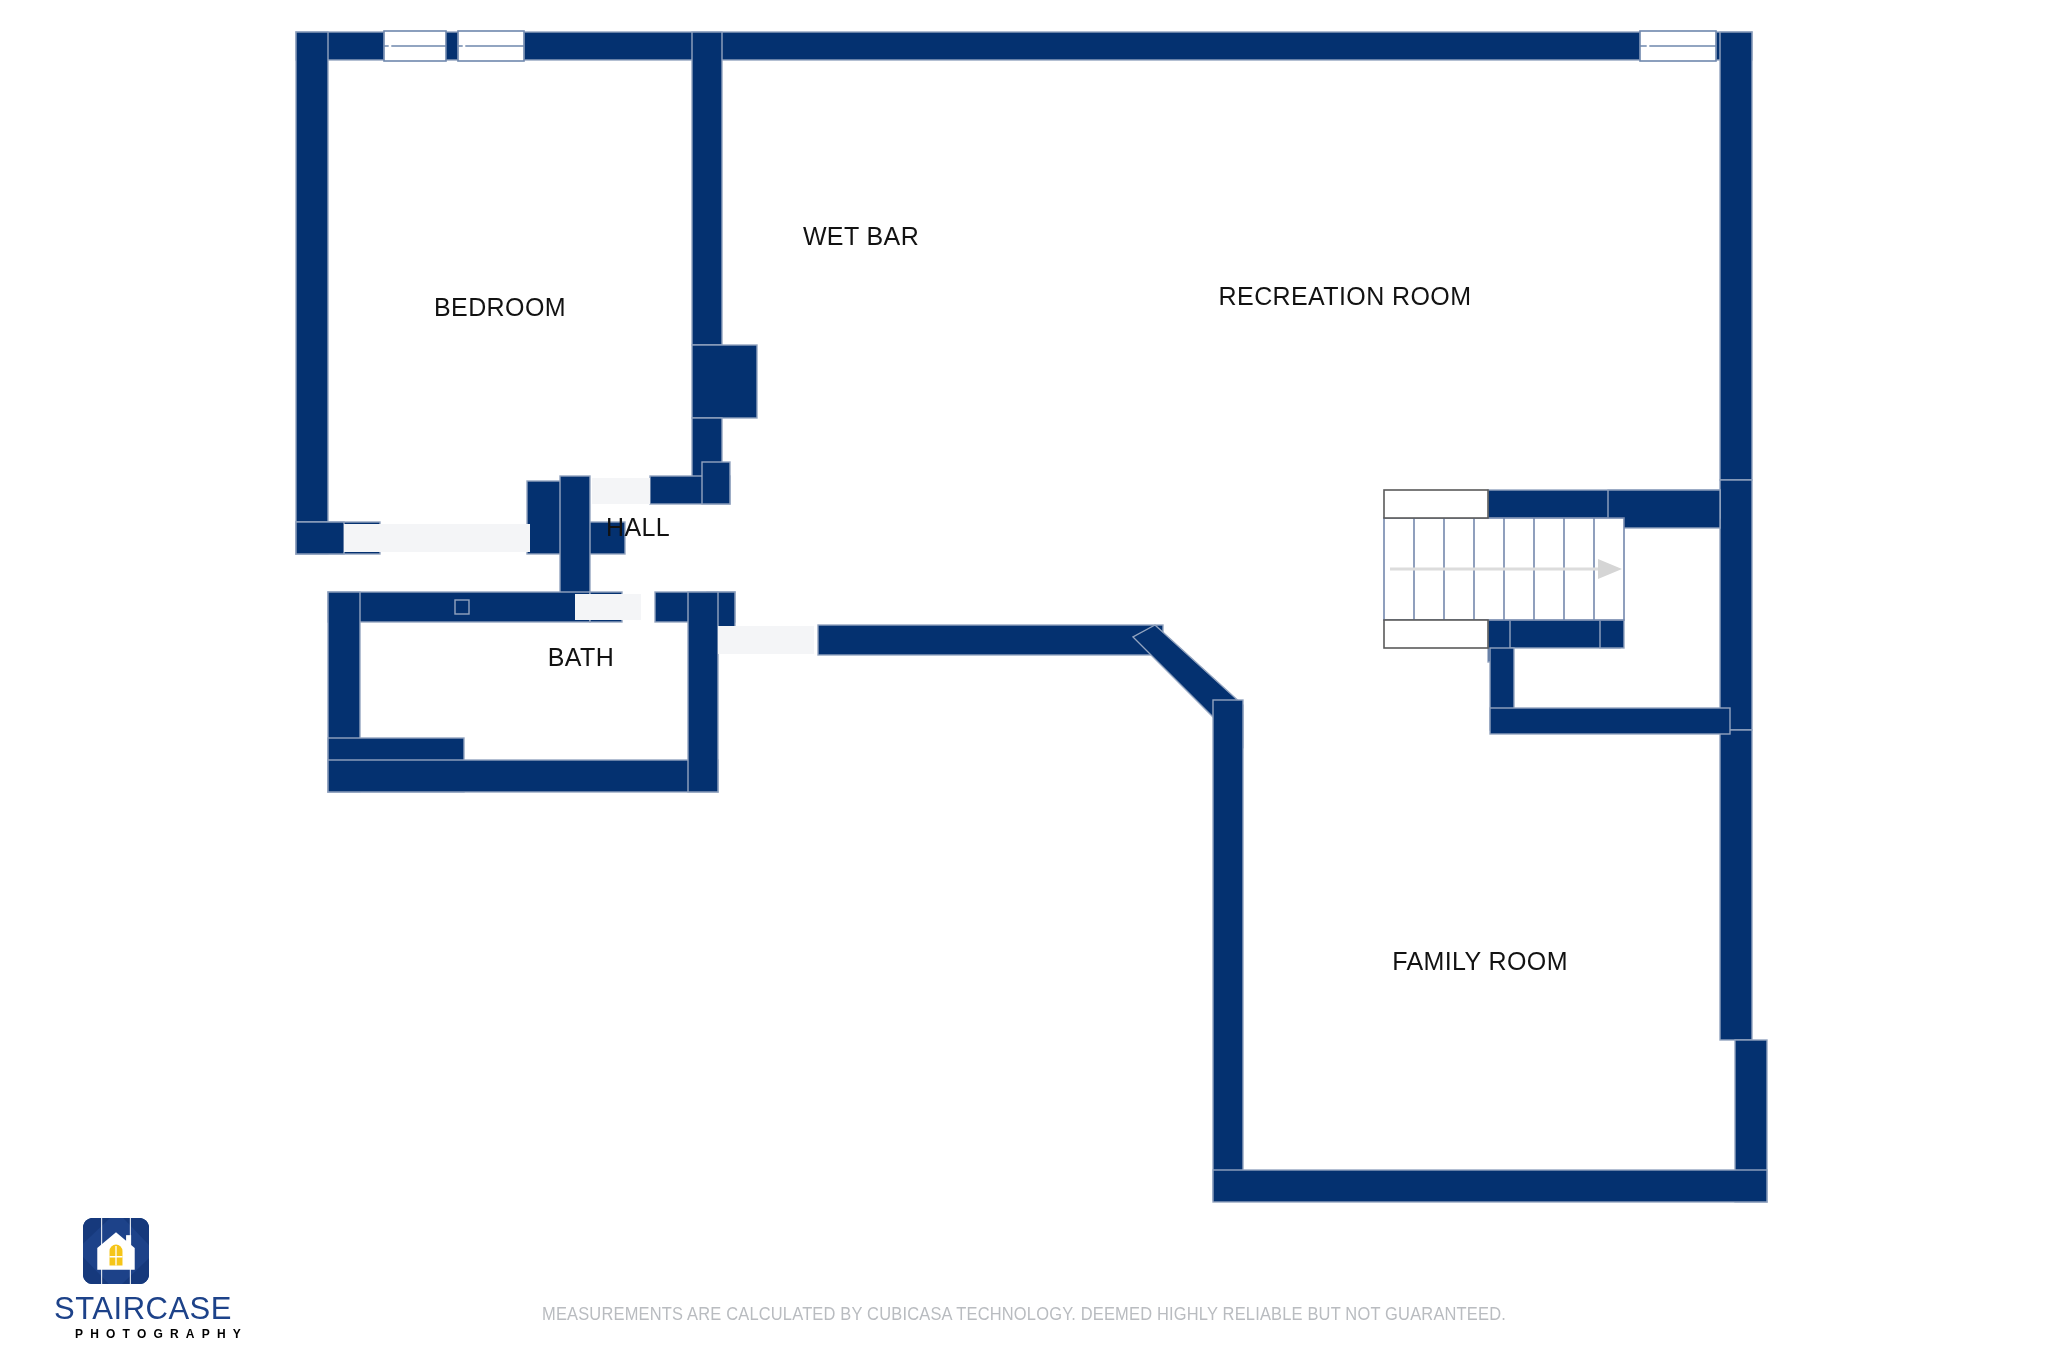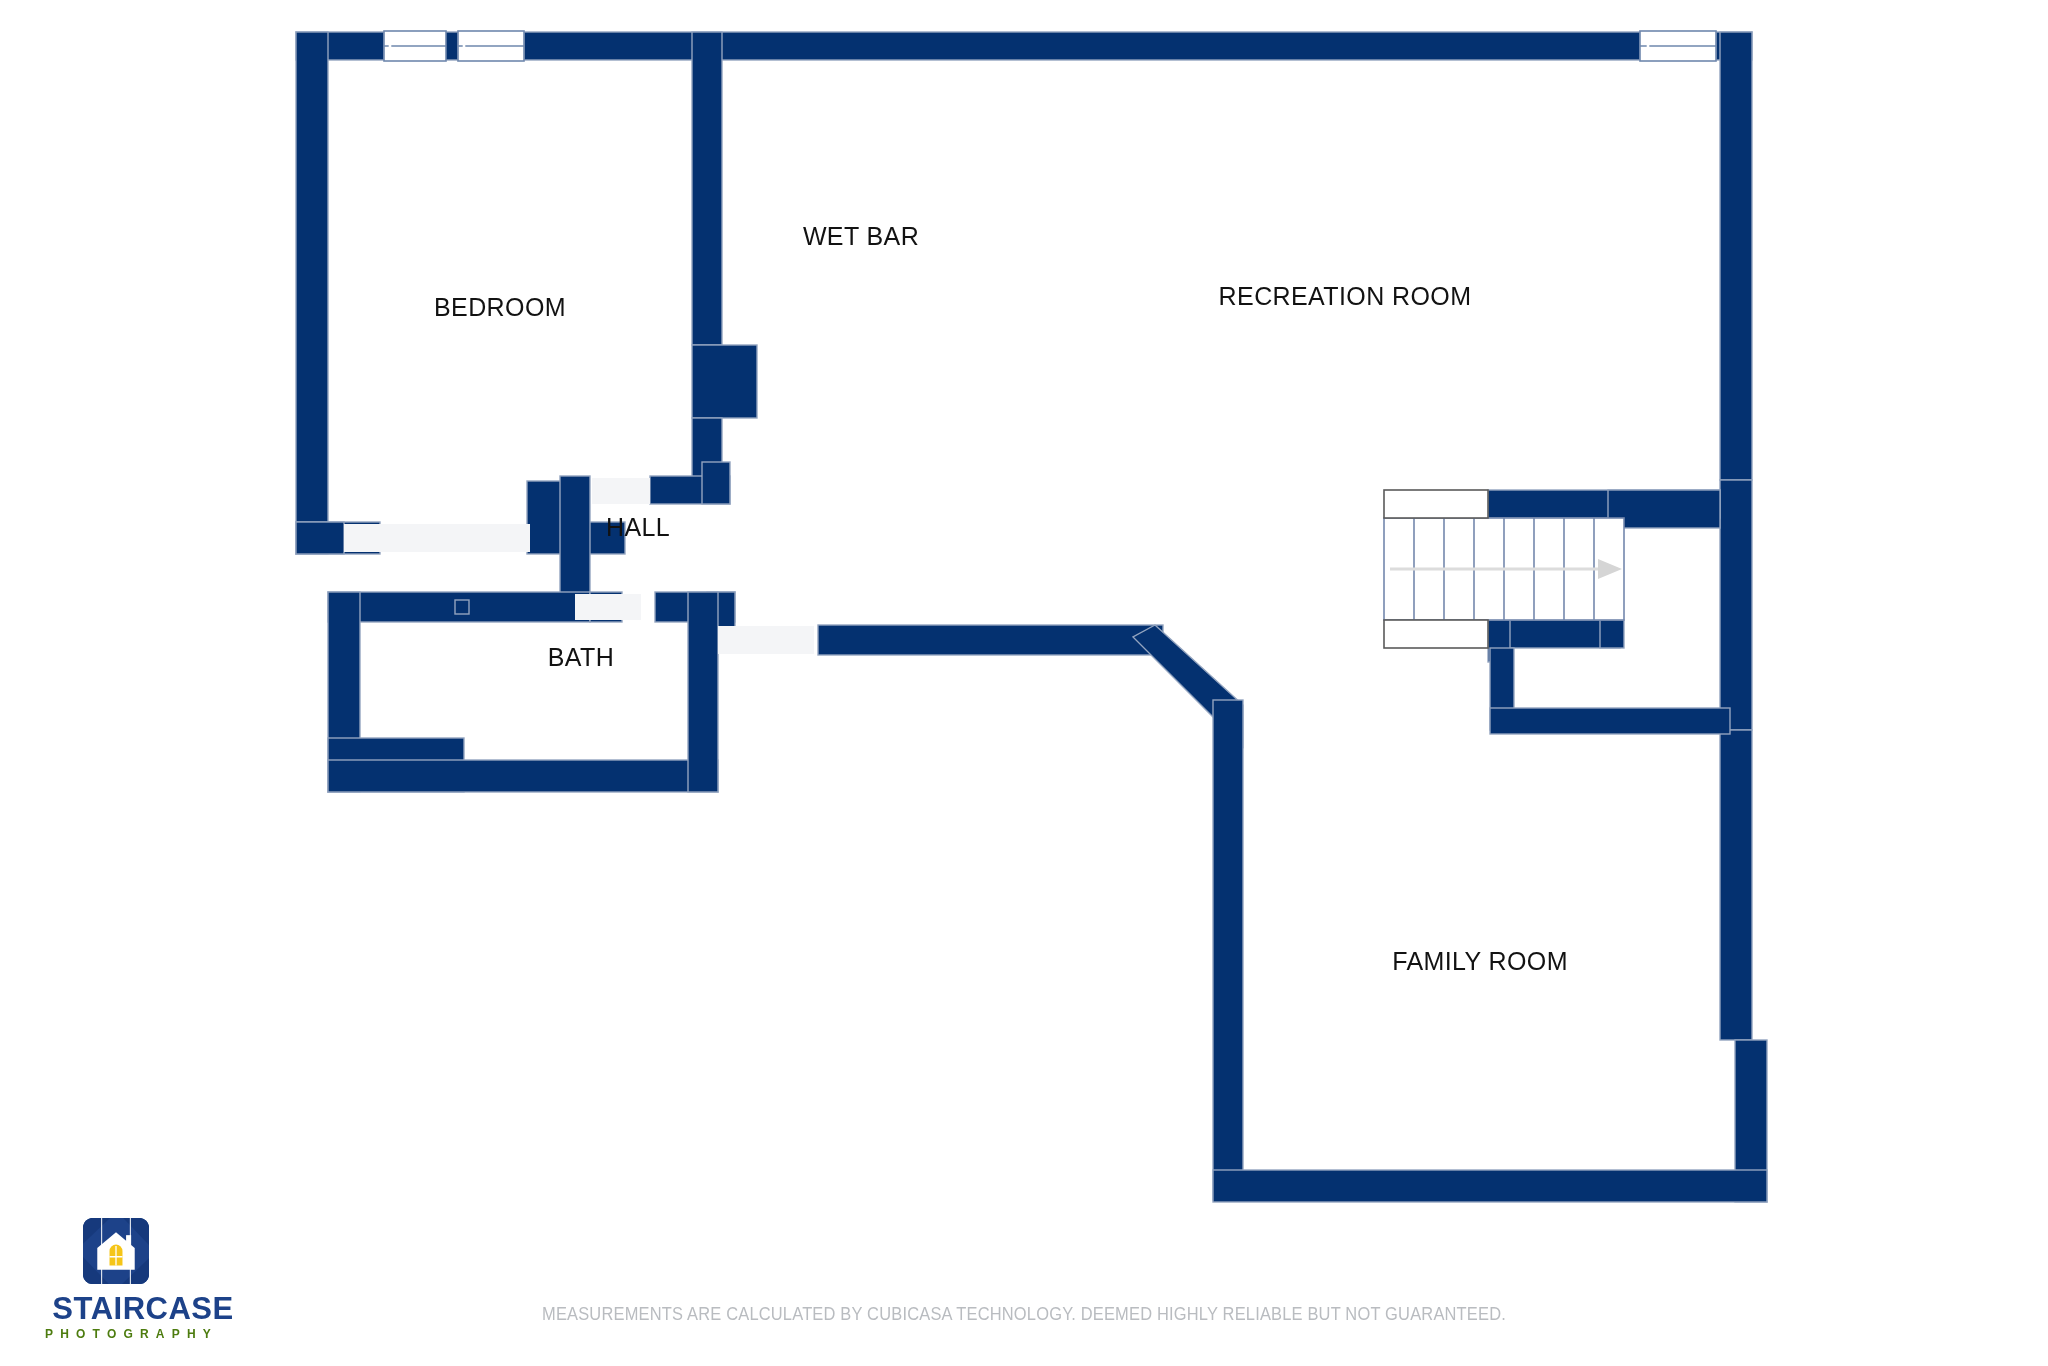--- a/index.html
+++ b/index.html
@@ -49,34 +49,34 @@
   #brand-mark {
     width: 72px;
     height: 72px;
     margin-left: 42px;
     display: block;
   }
   #brand-wordmark {
     margin-top: 6px;
     font-family: "Liberation Sans", sans-serif;
     font-size: 31px;
-    font-weight: 700;
+    font-weight: 400;
     color: #1d4289;
     letter-spacing: 0.5px;
     text-align: center;
     line-height: 1;
   }
   #brand-subword {
     margin-top: 4px;
     font-family: "Liberation Sans", sans-serif;
     font-size: 12px;
     font-weight: 700;
-    color: #4d7c0f;
+    color: #000000;
     letter-spacing: 7.2px;
-    text-align: left;
+    text-align: right;
     text-indent: 7px;
     line-height: 1;
   }
 
   
   #disclaimer {
     position: absolute;
     left: 0;
     top: 1303px;
     width: 2048px;

